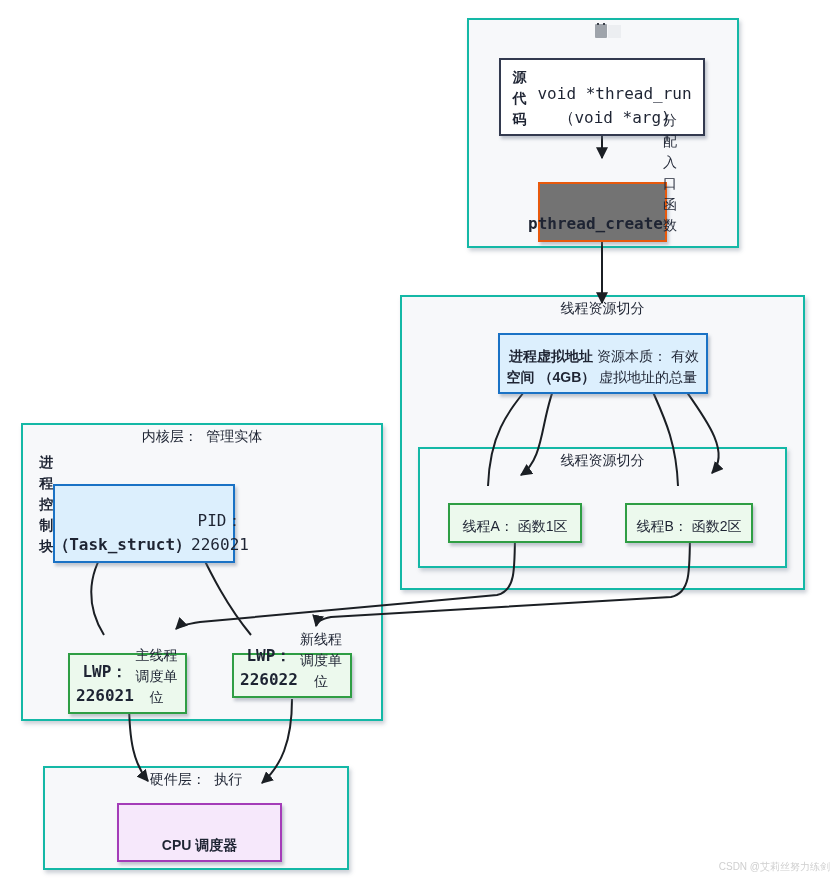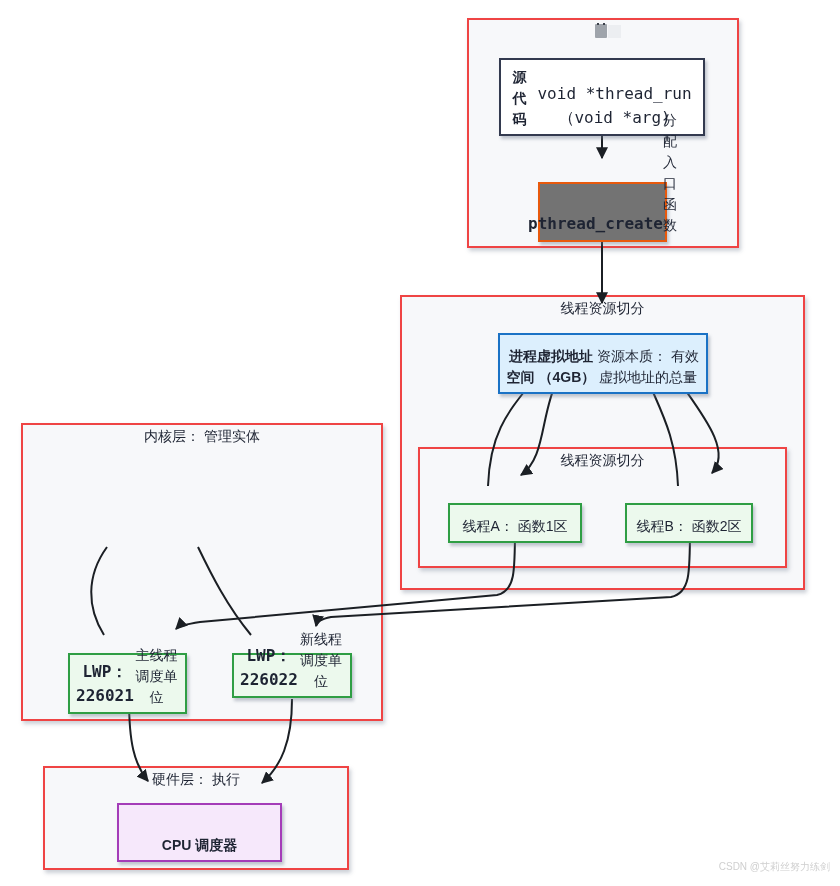--- a/index.html
+++ b/index.html
@@ -1,22 +1,22 @@
 <!DOCTYPE html>
 <html><head>
 <meta charset="utf-8">
 <style>
   html,body{margin:0;padding:0;background:#ffffff;}
   #canvas{
     position:relative;width:840px;height:886px;background:#ffffff;overflow:hidden;
     font-family:"Liberation Sans",sans-serif;color:#1e2433;font-size:14px;
   }
   .container{
-    position:absolute;background:#f7f8fa;border:2px solid #ef4444;
-    box-shadow:2px 3px 4px rgba(110,120,140,.35);box-sizing:border-box;z-index:1;
+    position:absolute;background:#f7f8fa;border:2px solid #14b8a6;
+    box-shadow:2px 3px 4px rgba(110,120,140,.35);box-sizing:border-box;z-index:1;font-family:Liberation Mono, monospace;
   }
   .container-label{
     position:absolute;top:3px;left:0;right:0;text-align:center;
     font-size:14px;color:#1e2433;white-space:nowrap;
   }
   .node{
     position:absolute;display:flex;align-items:flex-end;justify-content:center;
     text-align:center;box-sizing:border-box;z-index:3;line-height:1.5;padding:4px 6px;
     box-shadow:2px 3px 3px rgba(110,120,140,.4);background:#ffffff;border:2px solid #333a4f;margin-top:16px;
   }
@@ -106,20 +106,25 @@
   </div>
 
   <div class="node n-green" style="left:448px;top:487px;width:134px;height:40px;">
     <div>线程A： 函数1区</div>
   </div>
 
   <div class="node n-green" style="left:625px;top:487px;width:128px;height:40px;">
     <div>线程B： 函数2区</div>
   </div>
 
+  <div class="node n-blue" style="left:53px;top:468px;width:182px;height:79px;">
+    <div class="title">进程控制块</div>
+    <div class="title mono">（Task_struct）</div>
+    <div class="mono">PID： 226021</div>
+  </div>
 
   <div class="node n-green" style="left:68px;top:637px;width:119px;height:61px;">
     <div class="title mono">LWP： 226021</div>
     <div>主线程调度单位</div>
   </div>
 
   <div class="node n-green" style="left:232px;top:637px;width:120px;height:45px;">
     <div class="title mono">LWP： 226022</div>
     <div>新线程调度单位</div>
   </div>

